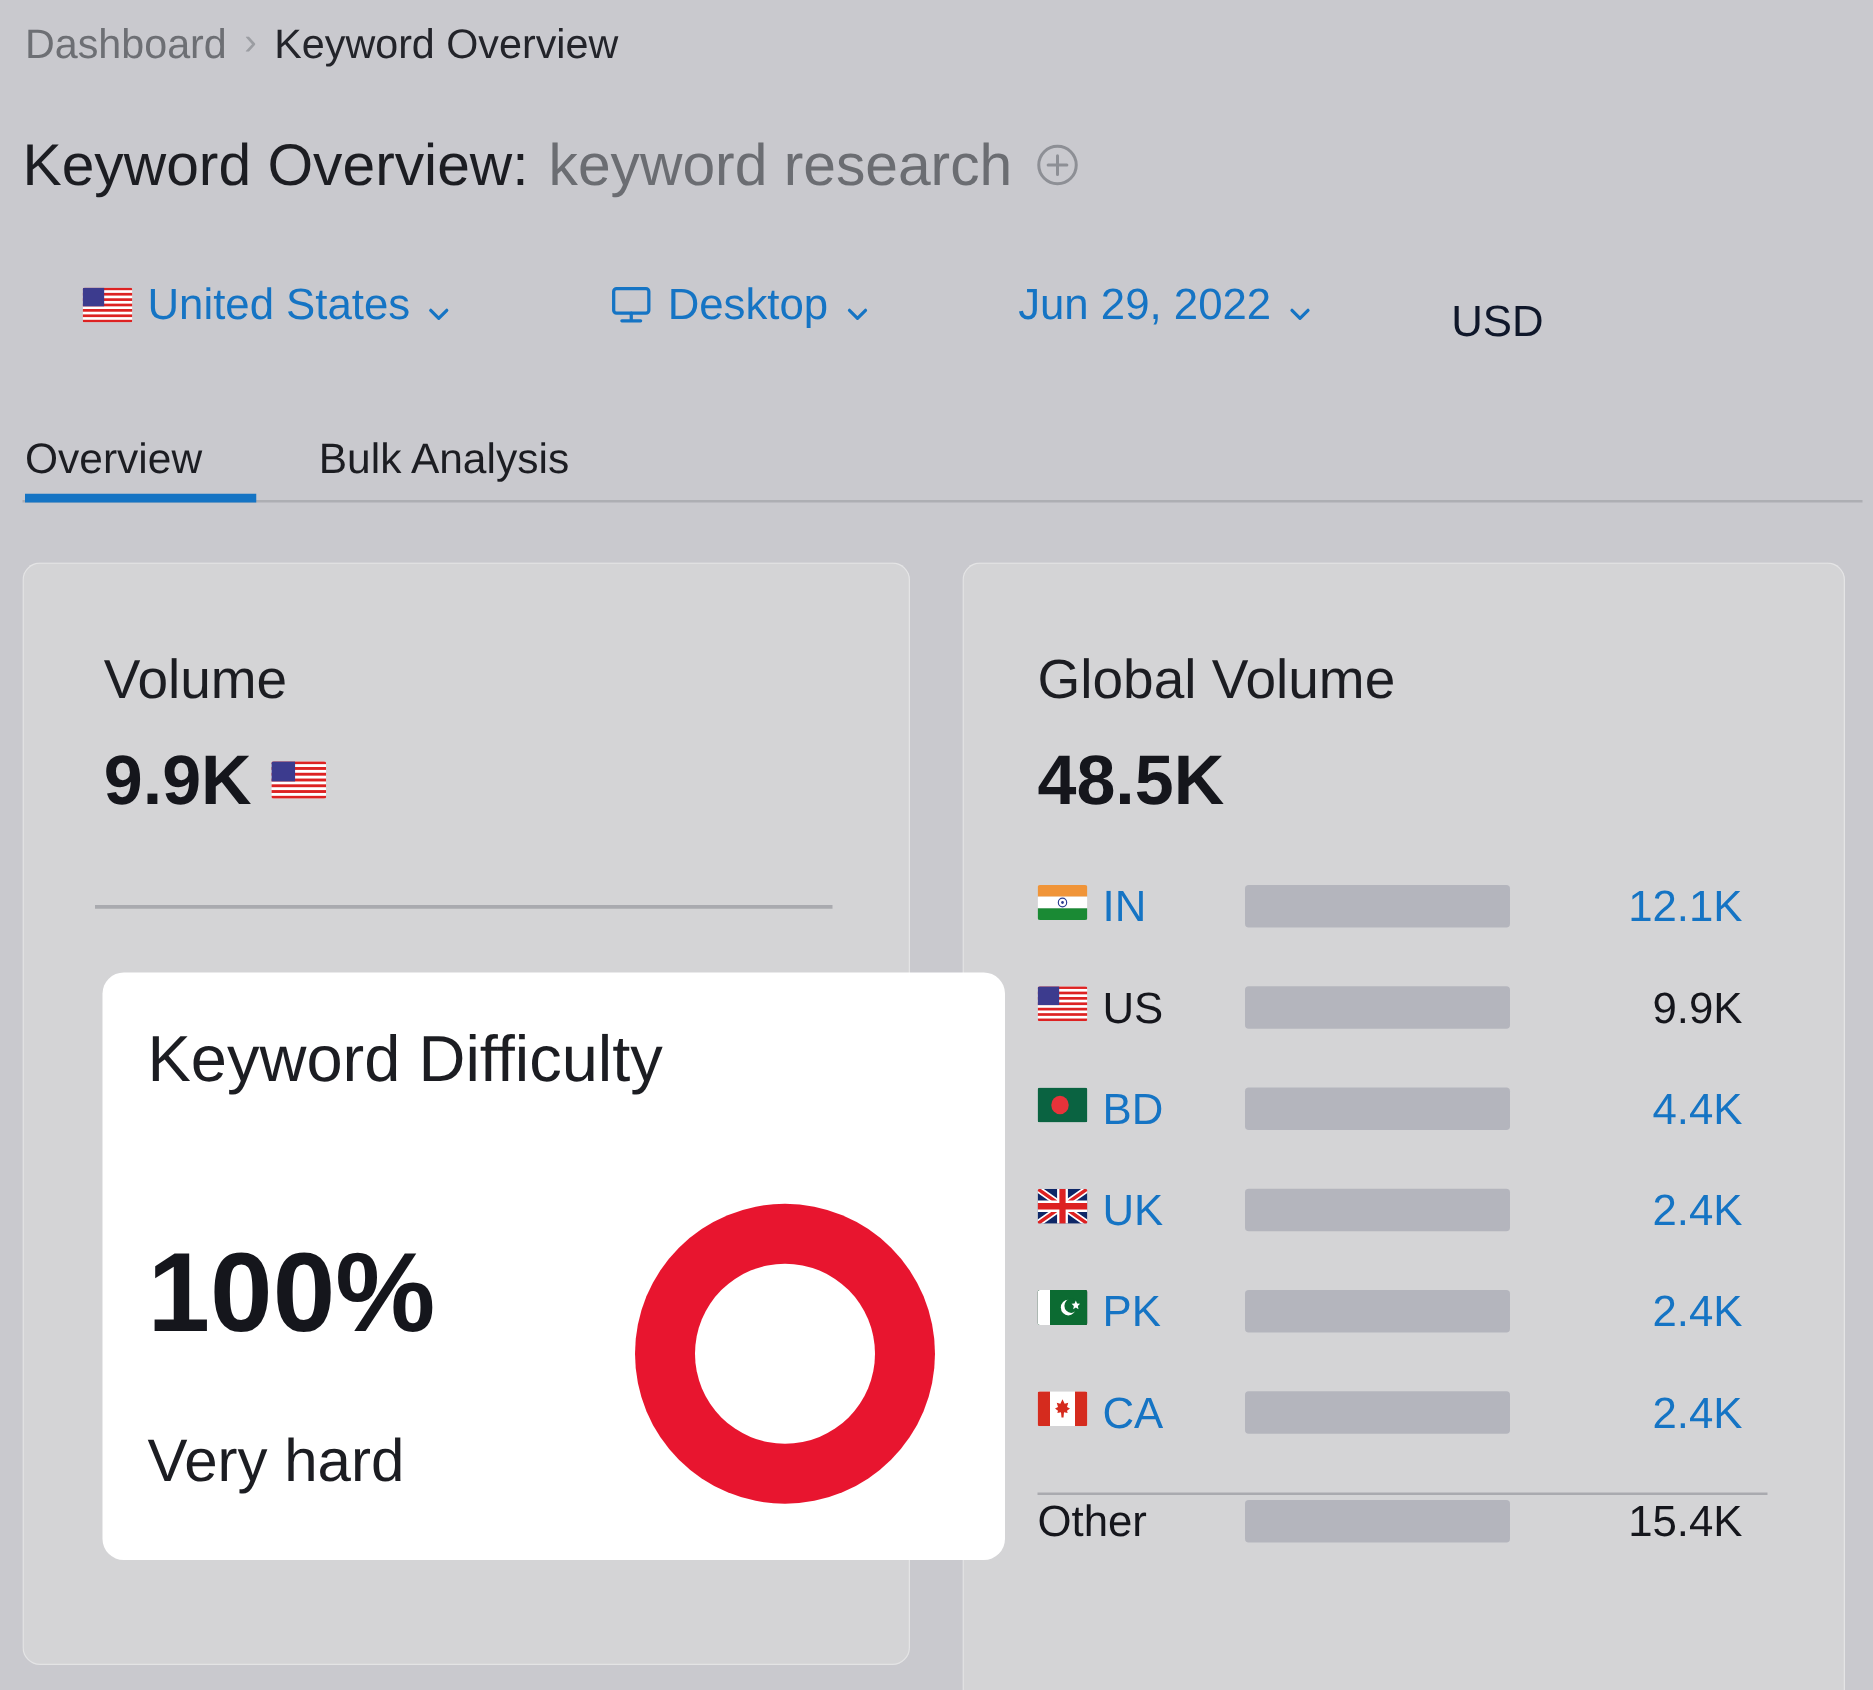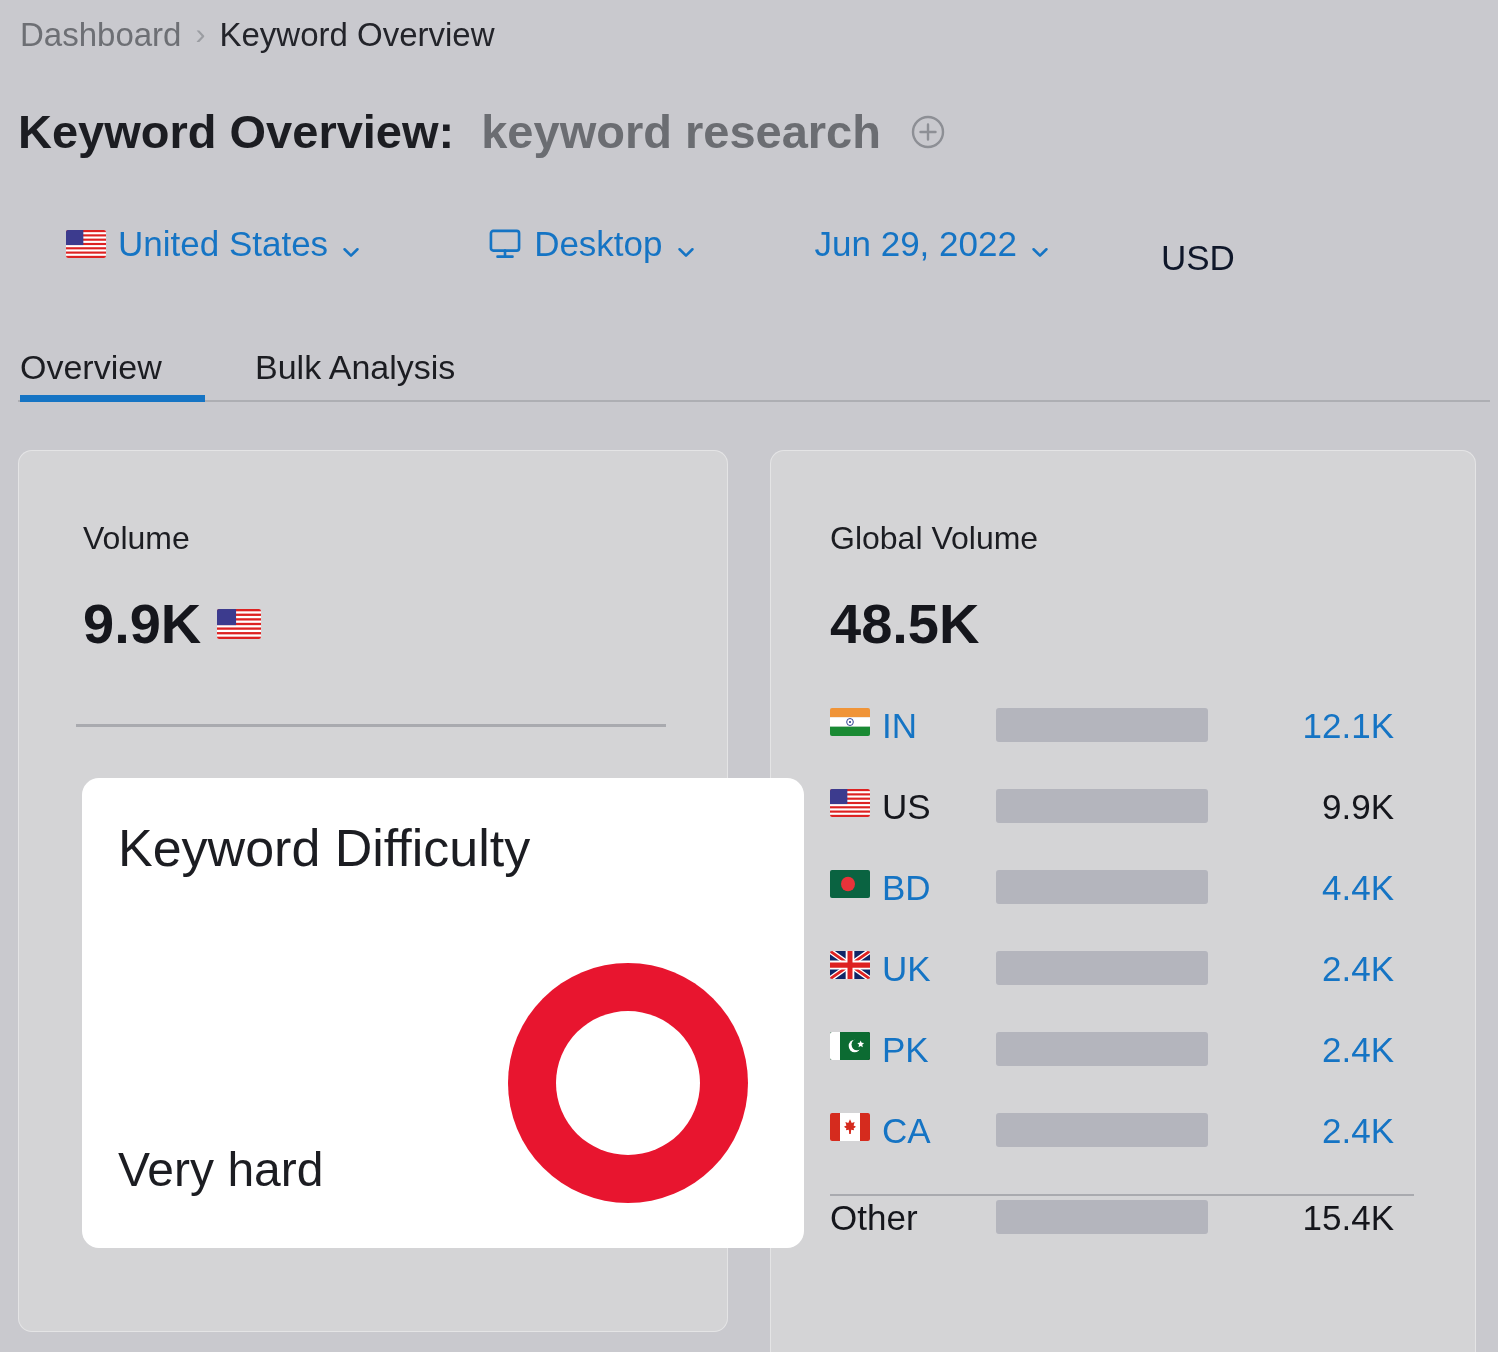--- a/index.html
+++ b/index.html
@@ -40,23 +40,23 @@
     color: #23242a;
   }
 
   
   .page-title {
     position: absolute;
     left: 18px;
     top: 108px;
     display: flex;
     align-items: center;
-    gap: 11px;
+    gap: 0px;
     font-size: 47px;
-    font-weight: bold;
+    font-weight: normal;
     line-height: 1;
     white-space: nowrap;
   }
   .pt-label { color: #1c1d22; }
   .pt-keyword { color: #6b6d72; margin-left: 16px; }
   .pt-add {
     margin-left: 18px;
     width: 36px;
     height: 36px;
     display: inline-flex;
@@ -155,21 +155,21 @@
   }
   .card-global {
     left: 770px;
     top: 450px;
     width: 706px;
     height: 1083px;
   }
 
   .card-label {
     position: absolute;
-    font-size: 32px;
+    font-size: 44px;
     color: #1c1d22;
     line-height: 1;
   }
   .card-value {
     position: absolute;
     font-size: 56px;
     font-weight: bold;
     color: #15161c;
     line-height: 1;
     display: flex;
@@ -432,20 +432,21 @@
         </g>
         <rect width="26" height="21.5" fill="#3c3b8e"></rect>
       </svg>
     </span>
   </div>
   <div class="vol-divider"></div>
 </div>
 
 <div class="kd-overlay">
   <div class="kd-title">Keyword Difficulty</div>
+  <div class="kd-pct">100%</div>
   <div class="kd-rating">Very hard</div>
   <div class="kd-donut"></div>
 </div>
 
 <div class="card card-global">
   <div class="card-label glob-label">Global Volume</div>
   <div class="card-value glob-value">48.5K</div>
 
   <div class="country-list">
       <div class="country-row">

